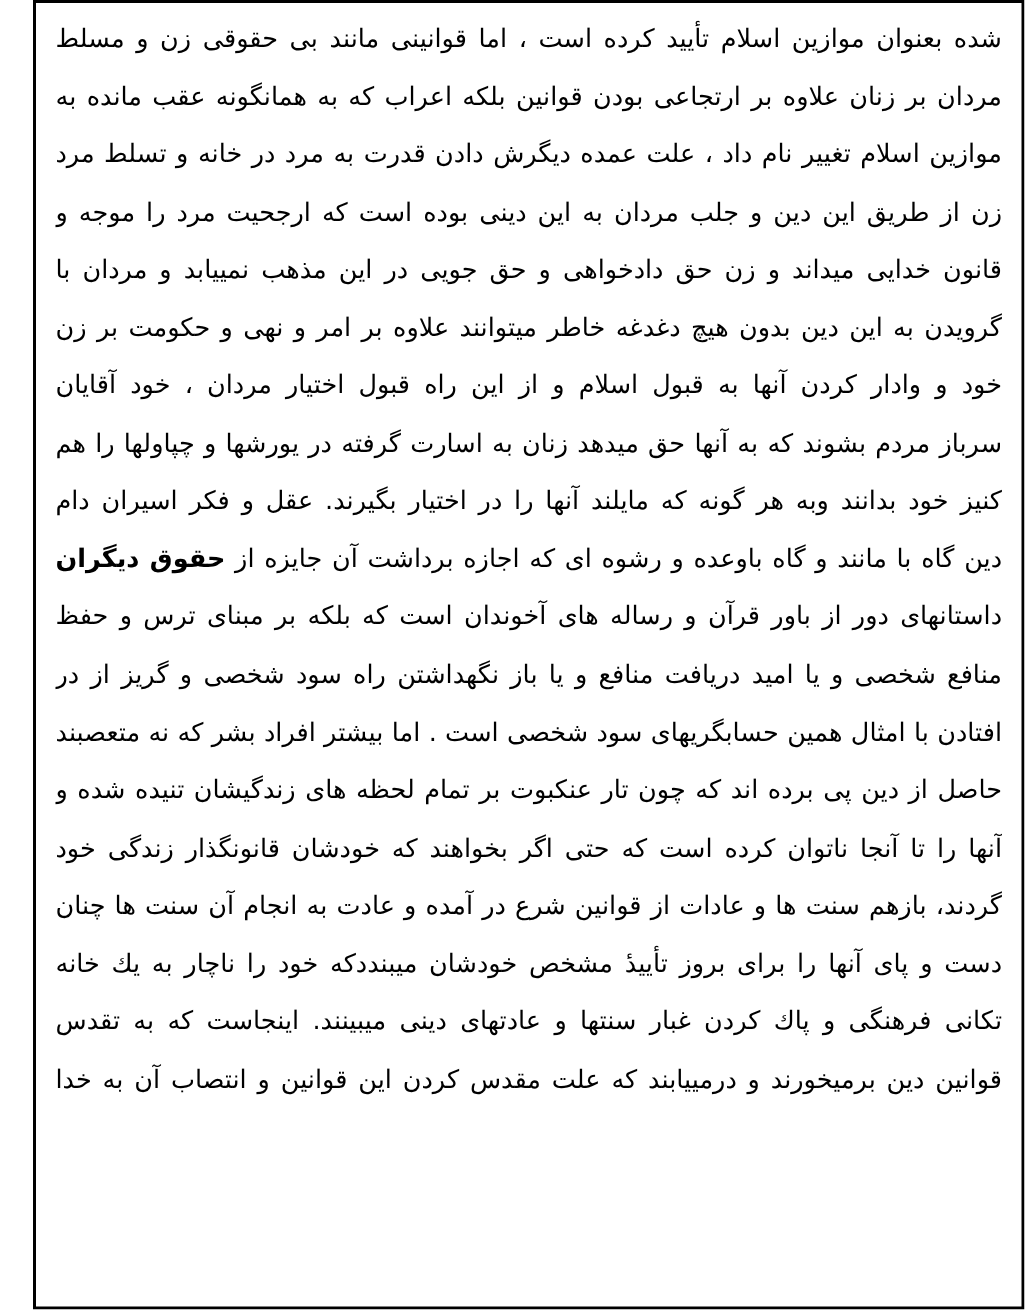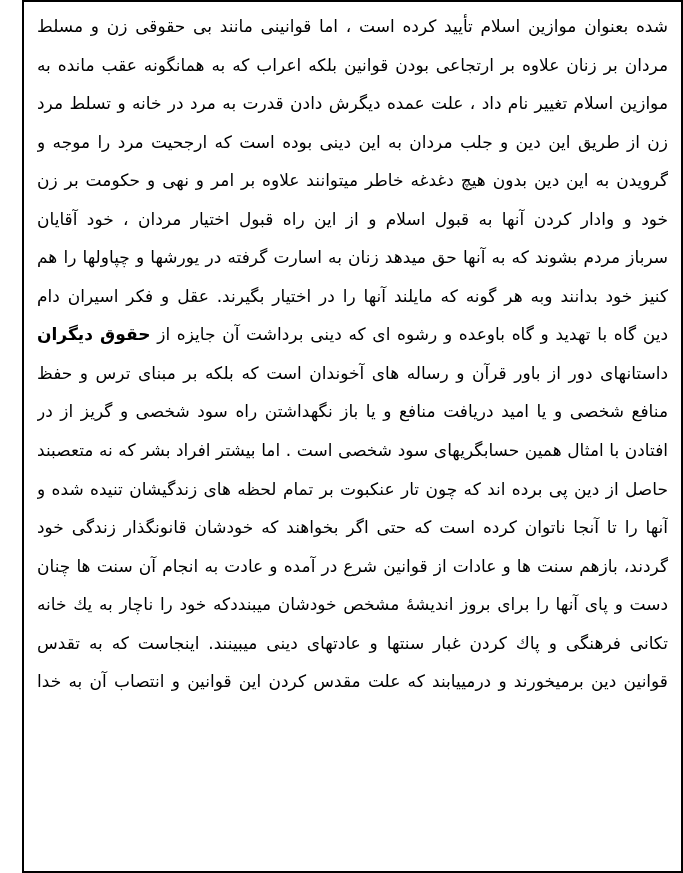--- a/index.html
+++ b/index.html
@@ -42,28 +42,29 @@
 </style>
 </head>
 <body>
 
 <div class="page">
   <div class="text-block">
     <div class="line"><span>شده بعنوان موازین اسلام تأیید کرده است ، اما قوانینی مانند بی حقوقی زن و مسلط کردن</span></div>
     <div class="line"><span>مردان بر زنان علاوه بر ارتجاعی بودن قوانین بلکه اعراب که به همانگونه عقب مانده به</span></div>
     <div class="line"><span>موازین اسلام تغییر نام داد ، علت عمده دیگرش دادن قدرت به مرد در خانه و تسلط مرد بر</span></div>
     <div class="line"><span>زن از طریق این دین و جلب مردان به این دینی بوده است که ارجحیت مرد را موجه و</span></div>
+    <div class="line"><span>قانون خدایی میداند و زن حق دادخواهی و حق جویی در این مذهب نمییابد و مردان با</span></div>
     <div class="line"><span>گرویدن به این دین بدون هیچ دغدغه خاطر میتوانند علاوه بر امر و نهی و حکومت بر زن</span></div>
     <div class="line"><span>خود  و وادار کردن آنها به قبول اسلام و از این راه قبول اختیار مردان ، خود آقایان</span></div>
     <div class="line"><span>سرباز مردم بشوند که به آنها حق میدهد زنان به اسارت گرفته در یورشها و چپاولها را هم</span></div>
     <div class="line"><span>کنیز خود بدانند وبه هر گونه که مایلند آنها را در اختیار بگیرند. عقل و فکر اسیران دام</span></div>
-    <div class="line"><span>دین گاه با تهدید و گاه باوعده  و رشوه ای که دینی برداشت آن جایزه از </span><span class="bold">حقوق دیگران</span></div>
+    <div class="line"><span>دین گاه با مانند و گاه باوعده  و رشوه ای که اجازه برداشت آن جایزه از </span><span class="bold">حقوق دیگران</span></div>
     <div class="line"><span>داستانهای دور از باور قرآن و رساله های آخوندان است که بلکه بر مبنای ترس و حفظ</span></div>
     <div class="line"><span>منافع شخصی و یا امید دریافت منافع و یا باز نگهداشتن راه سود شخصی و گریز از در</span></div>
     <div class="line"><span>افتادن با امثال همین حسابگریهای سود شخصی است . اما بیشتر افراد بشر که نه متعصبند</span></div>
     <div class="line"><span>حاصل از دین پی برده اند که چون تار عنکبوت بر تمام لحظه های زندگیشان تنیده شده و</span></div>
     <div class="line"><span>آنها را تا آنجا ناتوان کرده است که حتی اگر بخواهند که خودشان قانونگذار زندگی خود</span></div>
     <div class="line"><span>گردند، بازهم سنت ها و عادات از قوانین شرع در آمده  و عادت به انجام آن سنت ها چنان</span></div>
-    <div class="line"><span>دست و پای آنها را برای بروز اندیشهٔ مشخص خودشان میبنددکه خود را ناچار به یك خانه</span></div>
+    <div class="line"><span>دست و پای آنها را برای بروز تأییدٔ مشخص خودشان میبنددکه خود را ناچار به یك خانه</span></div>
     <div class="line"><span>تکانی فرهنگی و پاك کردن غبار سنتها و عادتهای دینی میبینند. اینجاست که به تقدس</span></div>
     <div class="line"><span>قوانین دین برمیخورند و درمییابند که علت مقدس کردن این قوانین و انتصاب آن به خدا</span></div>
   </div>
 </div>
 
 </body></html>

